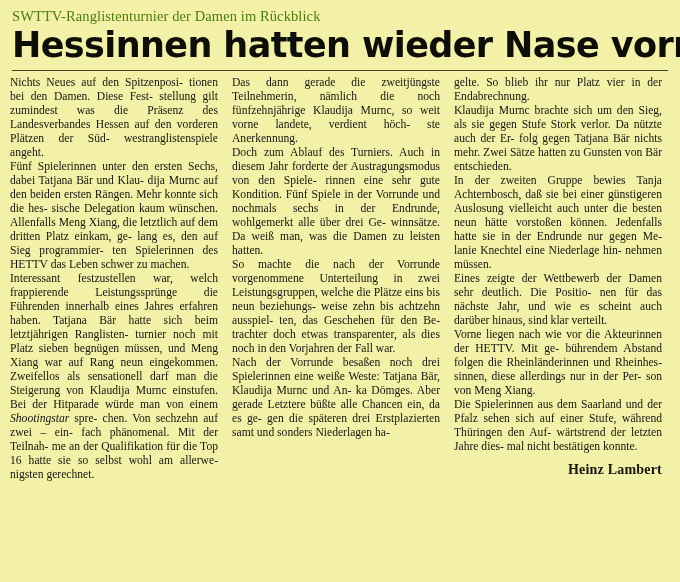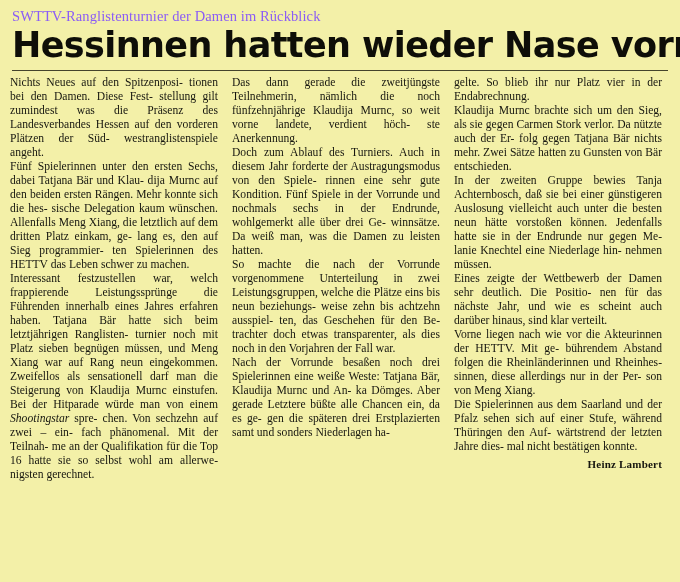--- a/index.html
+++ b/index.html
@@ -19,21 +19,21 @@
     width: 680px;
     height: 582px;
     box-sizing: border-box;
     padding: 6px 10px 4px 10px;
     background: #f3f0a8;
   }
   .kicker {
     font-family: "Liberation Serif", serif;
     font-size: 14.5px;
     line-height: 17px;
-    color: #8b5cf6;
+    color: #4d7c0f;
     margin: 2px 0 1px 2px;
     letter-spacing: 0.1px;
   }
   .headline {
     font-family: "DejaVu Sans", sans-serif;
     font-weight: bold;
     font-size: 35px;
     line-height: 38px;
     letter-spacing: -0.6px;
     color: #0e0e08;
@@ -63,22 +63,22 @@
     margin: 0 0 0 0;
     text-align: justify;
   }
   .col p + p {
     margin-top: 0px;
   }
   .italic { font-style: italic; }
   .byline {
     text-align: right;
     font-weight: bold;
-    font-size: 11px;
-    margin-top: 3px;
+    font-size: 14px;
+    margin-top: 9px;
     letter-spacing: 0.2px;
   }
   .col.last { position: relative; }
 </style>
 </head>
 <body>
 
 <div class="page">
 
   <div class="kicker">SWTTV-Ranglistenturnier der Damen im Rückblick</div>
@@ -97,21 +97,21 @@
 
     <div class="col">
       <p>Das dann gerade die zweitjüngste Teilnehmerin, nämlich die noch fünfzehnjährige Klaudija Murnc, so weit vorne landete, verdient höch- ste Anerkennung.</p>
       <p>Doch zum Ablauf des Turniers. Auch in diesem Jahr forderte der Austragungsmodus von den Spiele- rinnen eine sehr gute Kondition. Fünf Spiele in der Vorrunde und nochmals sechs in der Endrunde, wohlgemerkt alle über drei Ge- winnsätze. Da weiß man, was die Damen zu leisten hatten.</p>
       <p>So machte die nach der Vorrunde vorgenommene Unterteilung in zwei Leistungsgruppen, welche die Plätze eins bis neun beziehungs- weise zehn bis achtzehn ausspiel- ten, das Geschehen für den Be- trachter doch etwas transparenter, als dies noch in den Vorjahren der Fall war.</p>
       <p>Nach der Vorrunde besaßen noch drei Spielerinnen eine weiße Weste: Tatjana Bär, Klaudija Murnc und An- ka Dömges. Aber gerade Letztere büßte alle Chancen ein, da es ge- gen die späteren drei Erstplazierten samt und sonders Niederlagen ha-</p>
     </div>
 
     <div class="col last">
       <p>gelte. So blieb ihr nur Platz vier in der Endabrechnung.</p>
-      <p>Klaudija Murnc brachte sich um den Sieg, als sie gegen Carmen Stork verlor. Da nützte auch der Er- folg gegen Tatjana Bär nichts mehr. Zwei Sätze hatten zu Gunsten von Bär entschieden.</p>
+      <p>Klaudija Murnc brachte sich um den Sieg, als sie gegen Stufe Stork verlor. Da nützte auch der Er- folg gegen Tatjana Bär nichts mehr. Zwei Sätze hatten zu Gunsten von Bär entschieden.</p>
       <p>In der zweiten Gruppe bewies Tanja Achternbosch, daß sie bei einer günstigeren Auslosung vielleicht auch unter die besten neun hätte vorstoßen können. Jedenfalls hatte sie in der Endrunde nur gegen Me- lanie Knechtel eine Niederlage hin- nehmen müssen.</p>
       <p>Eines zeigte der Wettbewerb der Damen sehr deutlich. Die Positio- nen für das nächste Jahr, und wie es scheint auch darüber hinaus, sind klar verteilt.</p>
       <p>Vorne liegen nach wie vor die Akteurinnen der HETTV. Mit ge- bührendem Abstand folgen die Rheinländerinnen und Rheinhes- sinnen, diese allerdings nur in der Per- son von Meng Xiang.</p>
       <p>Die Spielerinnen aus dem Saarland und der Pfalz sehen sich auf einer Stufe, während Thüringen den Auf- wärtstrend der letzten Jahre dies- mal nicht bestätigen konnte.</p>
       <div class="byline">Heinz Lambert</div>
     </div>
 
   </div>
 </div>
 

